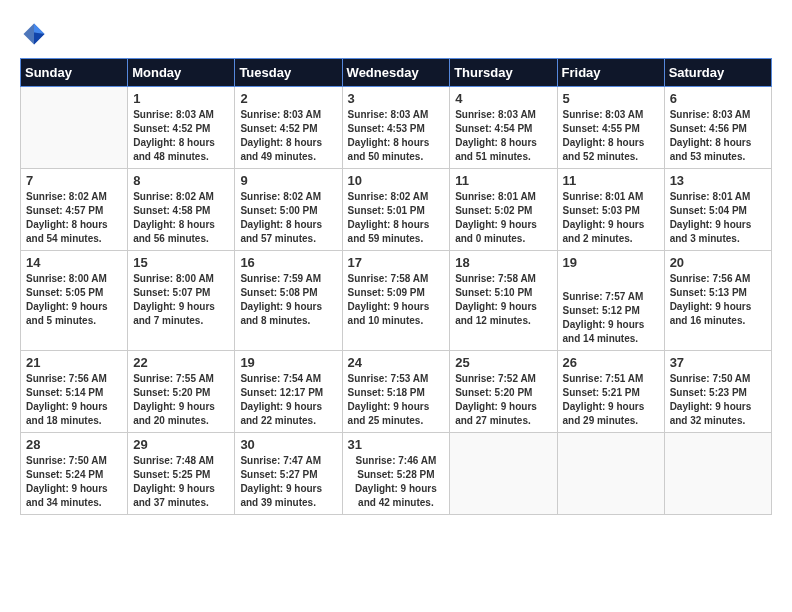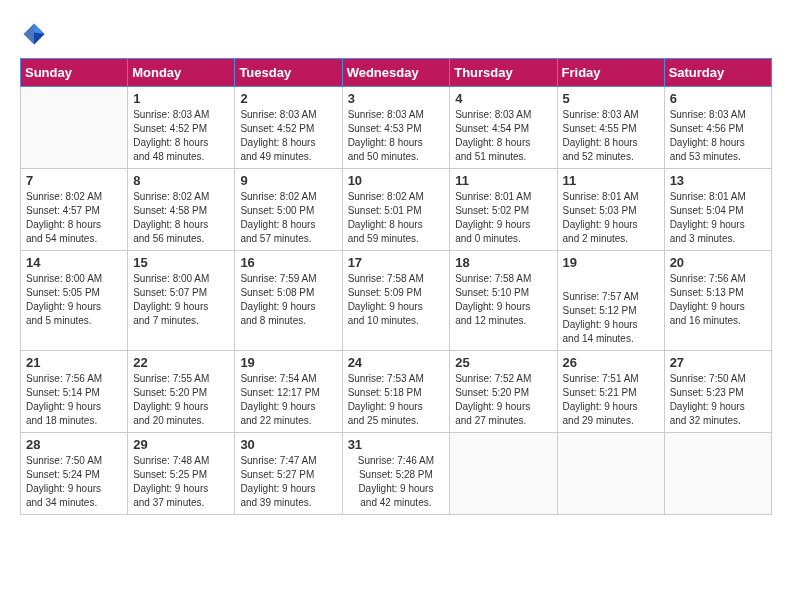--- a/index.html
+++ b/index.html
@@ -46,21 +46,21 @@
     .location-title {
       font-size: 16px;
       color: #555;
     }
     .calendar {
       width: 100%;
       border-collapse: collapse;
       font-size: 10.5px;
     }
     .calendar th {
-      background-color: #be185d;
+      background-color: #0f172a;
       color: #fff;
       padding: 6px 4px;
       text-align: left;
       font-size: 13px;
       border: 1px solid #5588dd;
     }
     .calendar td {
       border: 1px solid #ccc;
       vertical-align: top;
       padding: 4px 5px;
@@ -71,20 +71,21 @@
       font-size: 13px;
       font-weight: bold;
       color: #333;
       display: block;
       margin-bottom: 2px;
     }
     .day-info {
       color: #333;
       font-size: 10px;
       line-height: 1.4;
+      font-weight: bold;
     }
     .empty-cell {
       background: #f9f9f9;
     }
   </style>
 </head>
 <body>
 
 <div class="header">
   <div class="logo">
@@ -300,21 +301,21 @@
 and 27 minutes.</div>
         </td>
         <td>
           <span class="day-number">26</span>
           <div class="day-info" style="white-space: pre-line;">Sunrise: 7:51 AM
 Sunset: 5:21 PM
 Daylight: 9 hours
 and 29 minutes.</div>
         </td>
         <td>
-          <span class="day-number">27</span>
+          <span class="day-number">37</span>
           <div class="day-info" style="white-space: pre-line;">Sunrise: 7:50 AM
 Sunset: 5:23 PM
 Daylight: 9 hours
 and 32 minutes.</div>
         </td>
       </tr>
       <tr>
         <td>
           <span class="day-number">28</span>
           <div class="day-info" style="white-space: pre-line;">Sunrise: 7:50 AM

